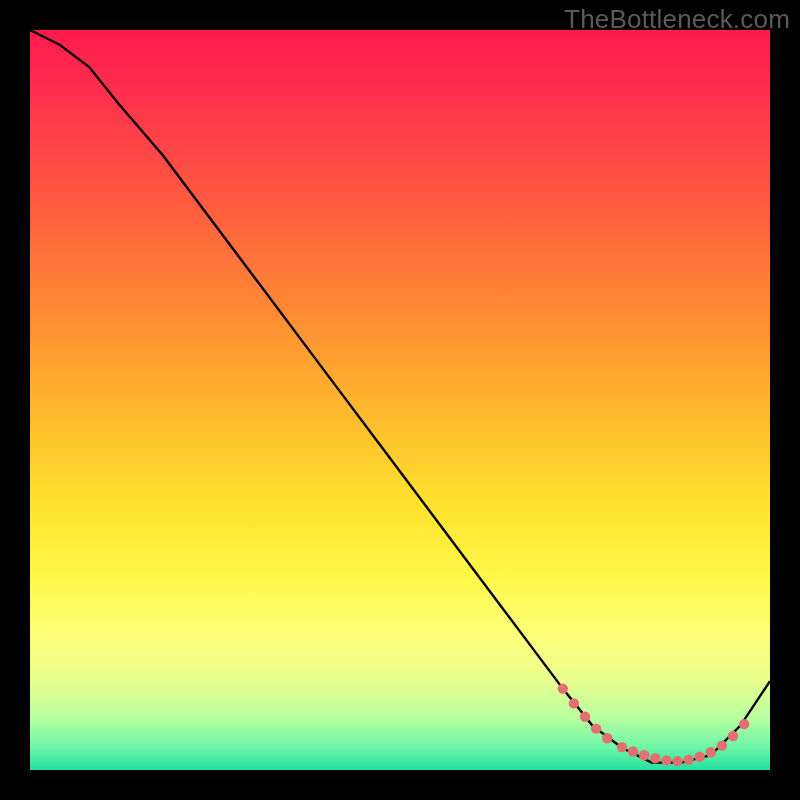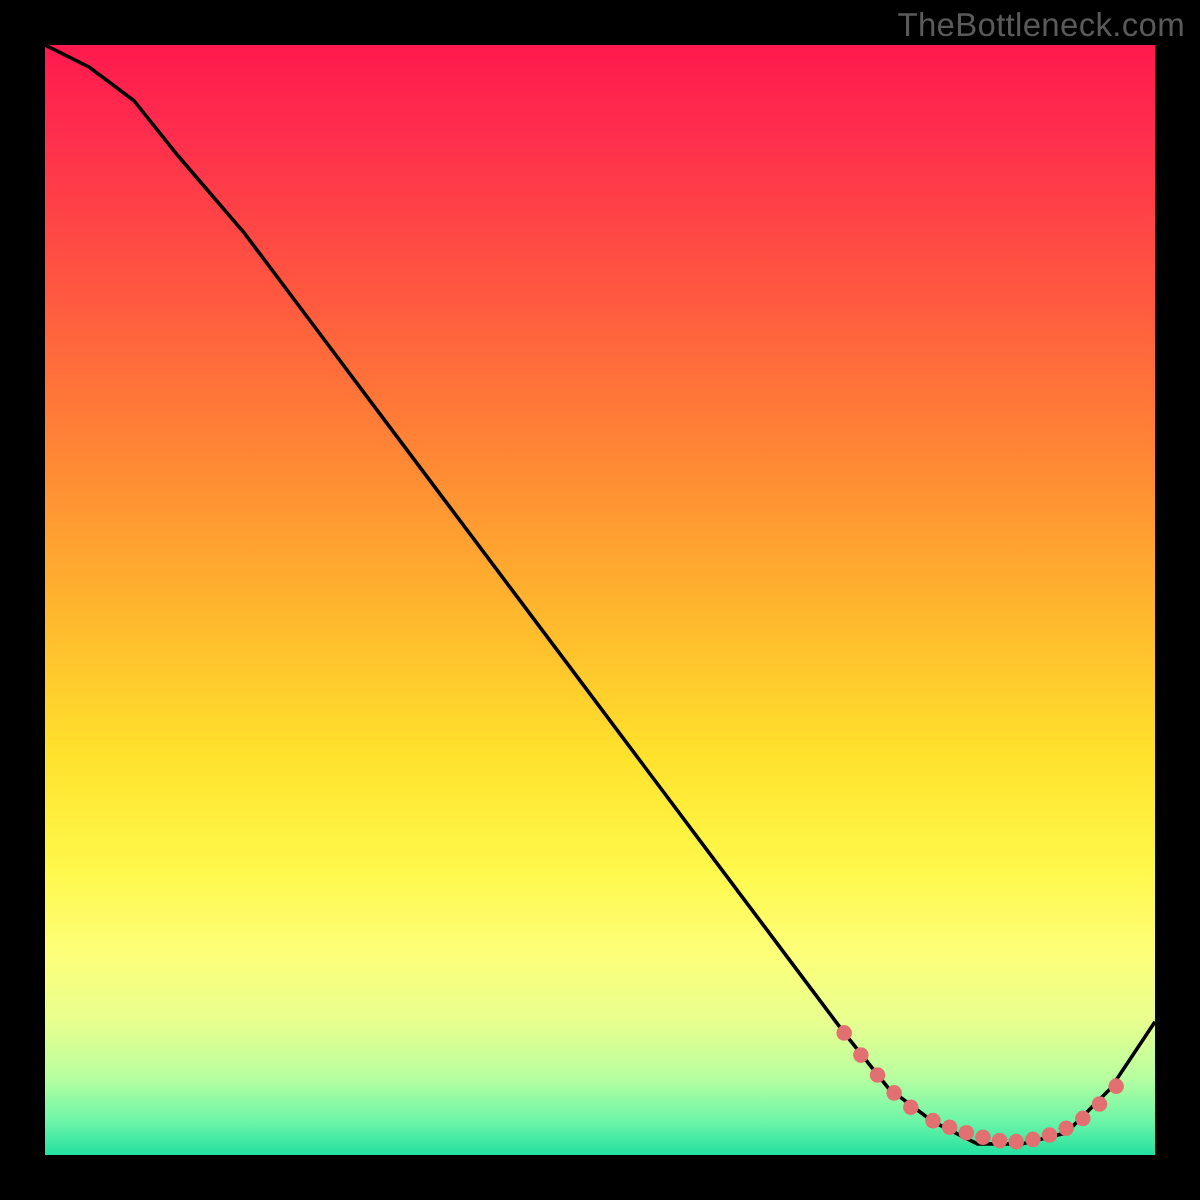--- a/index.html
+++ b/index.html
@@ -15,21 +15,21 @@
     position: relative;
     width: 800px;
     height: 800px;
     background: #000;
   }
   .watermark {
     position: absolute;
     top: 4px;
     right: 10px;
     color: #5a5a5a;
-    font-size: 22px;
+    font-size: 26px;
     font-weight: 500;
     letter-spacing: 0.2px;
   }
   .plot-area {
     position: absolute;
     left: 30px;
     top: 30px;
     width: 740px;
     height: 740px;
     

